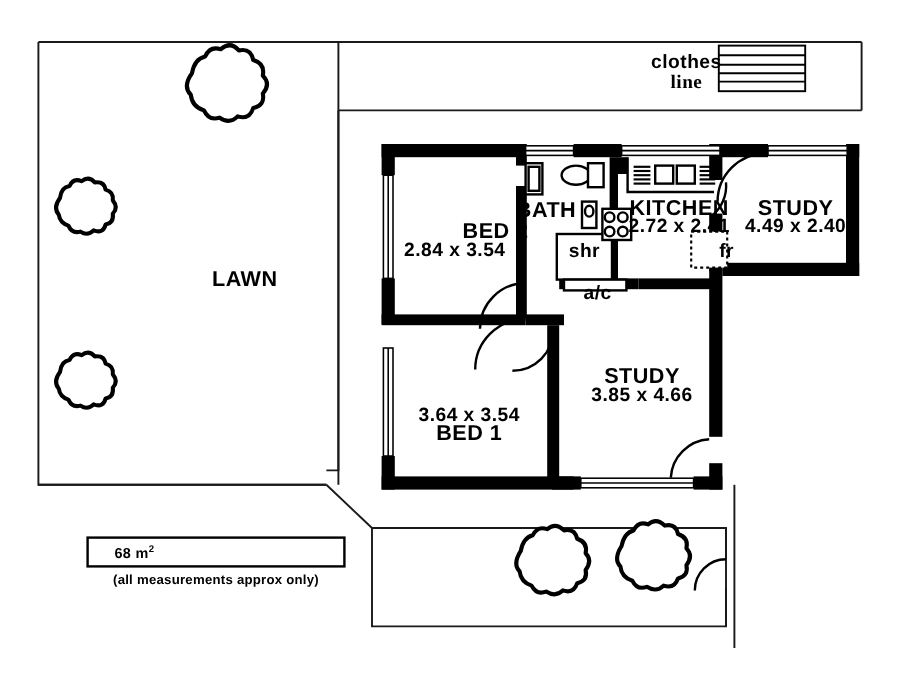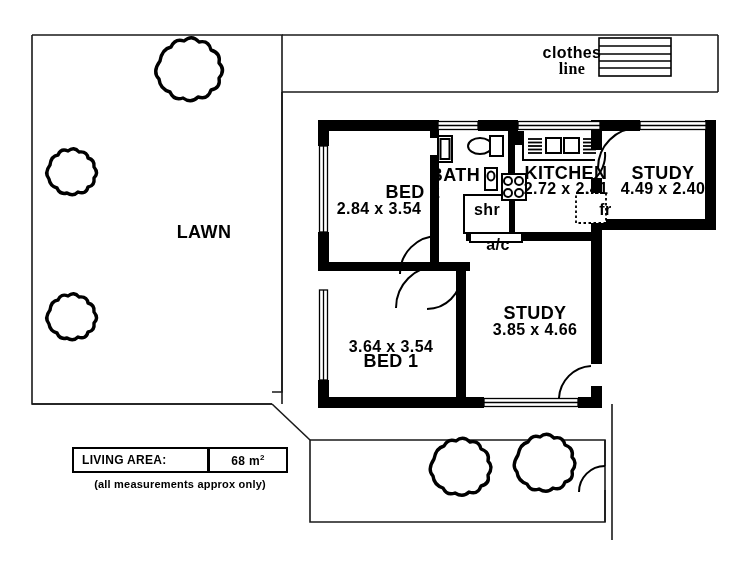--- a/index.html
+++ b/index.html
@@ -320,22 +320,19 @@
   <div class="lbl room-name centered" style="left:535px; top:303px;">STUDY</div>
   <div class="lbl room-dim centered" style="left:535px; top:321px;">3.85 x 4.66</div>
 
   <div class="lbl small-lbl centered" style="left:487px; top:201px;">shr</div>
 
   <div class="lbl small-lbl centered" style="left:498px; top:236px;">a/c</div>
 
   <div class="lbl small-lbl centered" style="left:591px; top:201px;padding-left:29px;">fr</div>
 
   <div id="area-box">
-    <div id="area-label-cell">
-      <span>LIVING AREA:</span>
-    </div>
     <div id="area-value-cell">
       <span><span>68 m</span><sup>2</sup></span>
     </div>
   </div>
   <div id="area-note">(all measurements approx only)</div>
 
 </div>
 
 </body></html>

